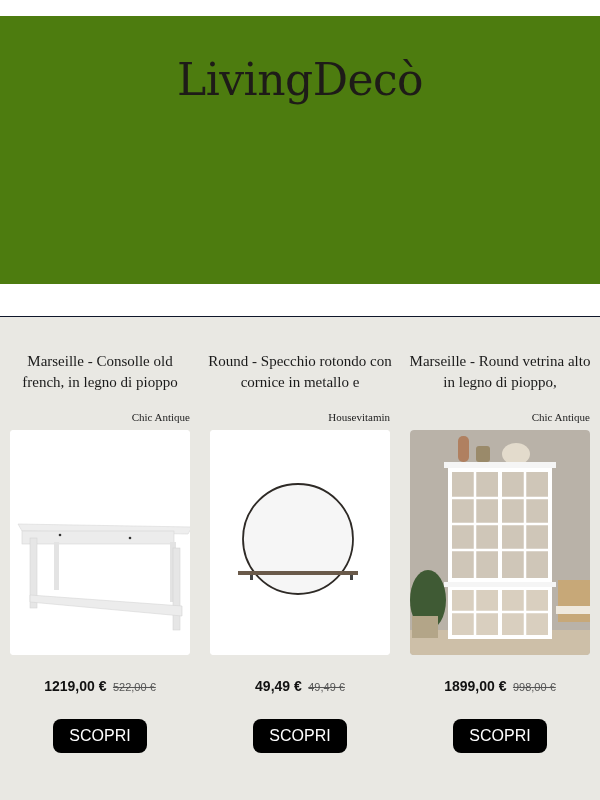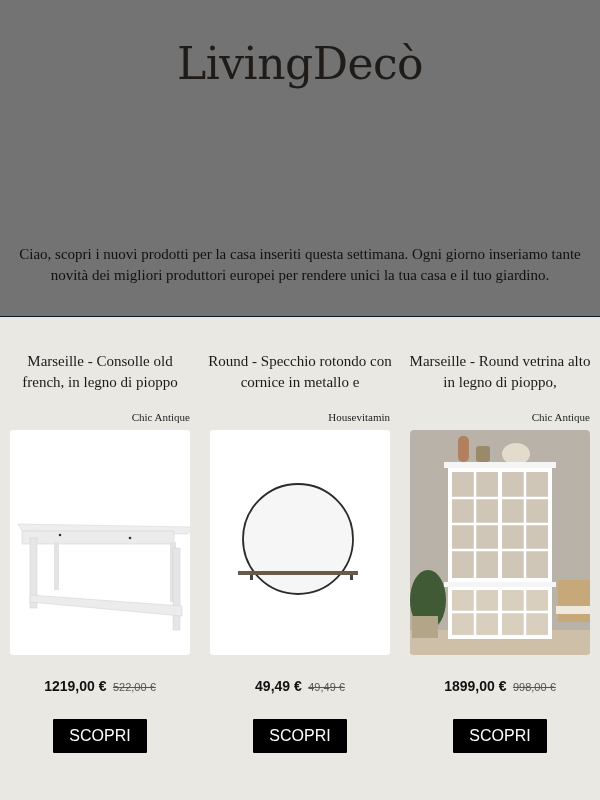--- a/index.html
+++ b/index.html
@@ -1,38 +1,37 @@
 <!DOCTYPE html>
 <html><head>
 <meta charset="utf-8">
 <style>
   html, body { margin: 0; padding: 0; }
   body { width: 600px; height: 800px; overflow: hidden; background: #ffffff; font-family: "Liberation Serif", serif; color: #111; }
-  .header { height: 316px; background: #737373; position: relative; }
+  .header { height: 268px; background: #4d7c0f; position: relative; margin-top: 16px; }
   .logo { position: absolute; top: 34px; left: 0; width: 600px; text-align: center; font-family: "DejaVu Serif", serif; font-size: 44px; letter-spacing: -0.5px; color: #1e1b18; font-weight: normal; line-height: 60px; }
   .headline { position: absolute; top: 152px; left: 0; width: 600px; text-align: center; font-family: "Liberation Serif", serif; font-weight: bold; font-size: 28px; color: #050510; line-height: 34px; margin: 0; }
   .intro { position: absolute; top: 244px; left: 16px; width: 568px; text-align: center; font-family: "Liberation Serif", serif; font-size: 15px; line-height: 21px; color: #111; margin: 0; }
   .products { position: absolute; top: 316px; left: 0; width: 600px; height: 484px; background: #e9e8e3; border-top: 1px solid #0f172a; }
   .card { position: absolute; top: 0; width: 180px; }
   .card.c0 { left: 10px; } .card.c1 { left: 210px; } .card.c2 { left: 410px; }
   .pname { position: absolute; top: 34px; left: -5px; width: 190px; height: 42px; overflow: hidden; text-align: center; font-size: 15px; line-height: 21px; color: #1a1a1a; }
   .brand { position: absolute; top: 94px; left: 0; width: 180px; text-align: right; font-size: 11px; color: #222; }
   .img { position: absolute; top: 113px; left: 0; width: 180px; height: 225px; background: #fff; border-radius: 4px; overflow: hidden; }
   .img svg { display: block; width: 180px; height: 225px; }
   .price { position: absolute; top: 360px; left: 0; width: 180px; text-align: center; font-family: "Liberation Sans", sans-serif; }
   .price .now { font-weight: bold; font-size: 14px; color: #111; text-align: center; }
   .price .old { font-size: 11px; color: #555; text-decoration: line-through; margin-left: 2px; }
-  .btn { position: absolute; top: 402px; left: 43px; width: 94px; height: 34px; background: #000; color: #fff; border: none; border-radius: 1px; font-family: "Liberation Sans", sans-serif; font-size: 16px; line-height: 34px; text-align: center; cursor: pointer; padding: 0; }
+  .btn { position: absolute; top: 402px; left: 43px; width: 94px; height: 34px; background: #000; color: #fff; border: none; border-radius: 8px; font-family: "Liberation Sans", sans-serif; font-size: 16px; line-height: 34px; text-align: center; cursor: pointer; padding: 0; }
 </style>
 </head>
 <body>
 
 <div class="header">
   <div class="logo">LivingDecò</div>
-  <p class="intro">Ciao, scopri i nuovi prodotti per la casa inseriti questa settimana. Ogni giorno inseriamo tante novità dei migliori produttori europei per rendere unici la tua casa e il tuo giardino.</p>
 </div>
 
 <div class="products">
 
   <div class="card c0">
     <div class="pname">Marseille - Consolle old french, in legno di pioppo</div>
     <div class="brand">Chic Antique</div>
     <div class="img">
       <svg viewBox="0 0 180 225">
         <rect width="180" height="225" fill="#fff"></rect>

